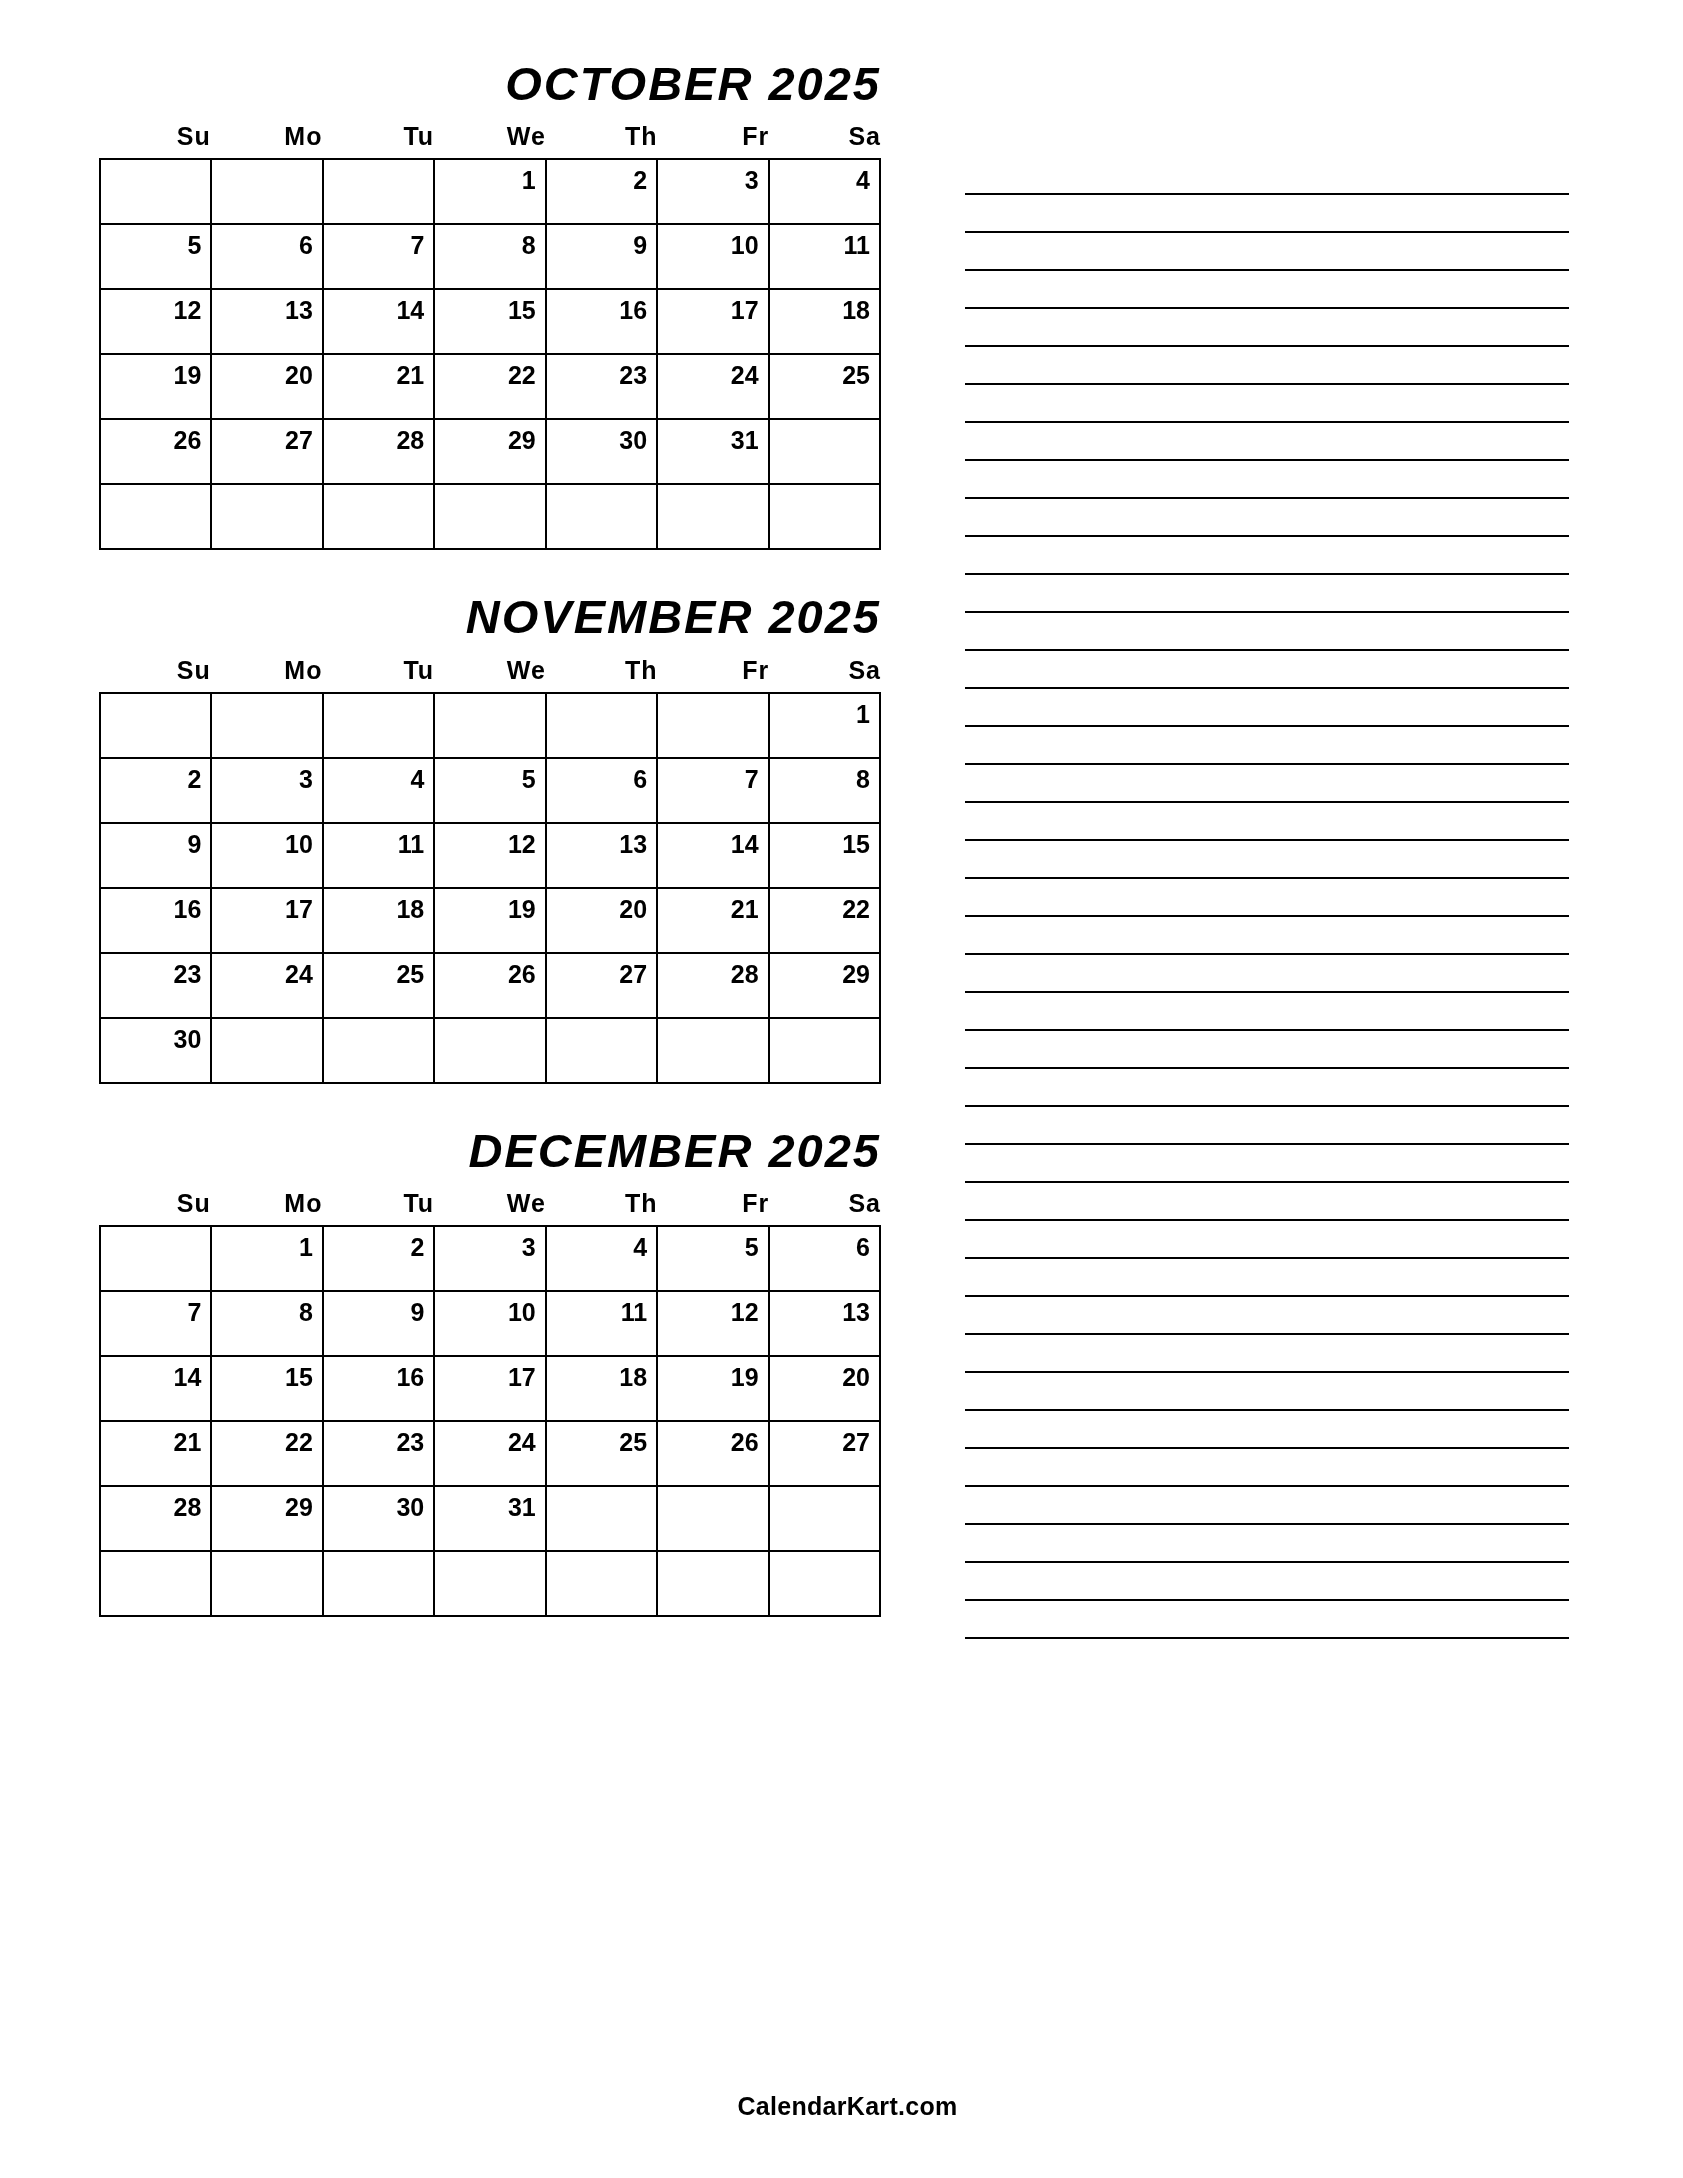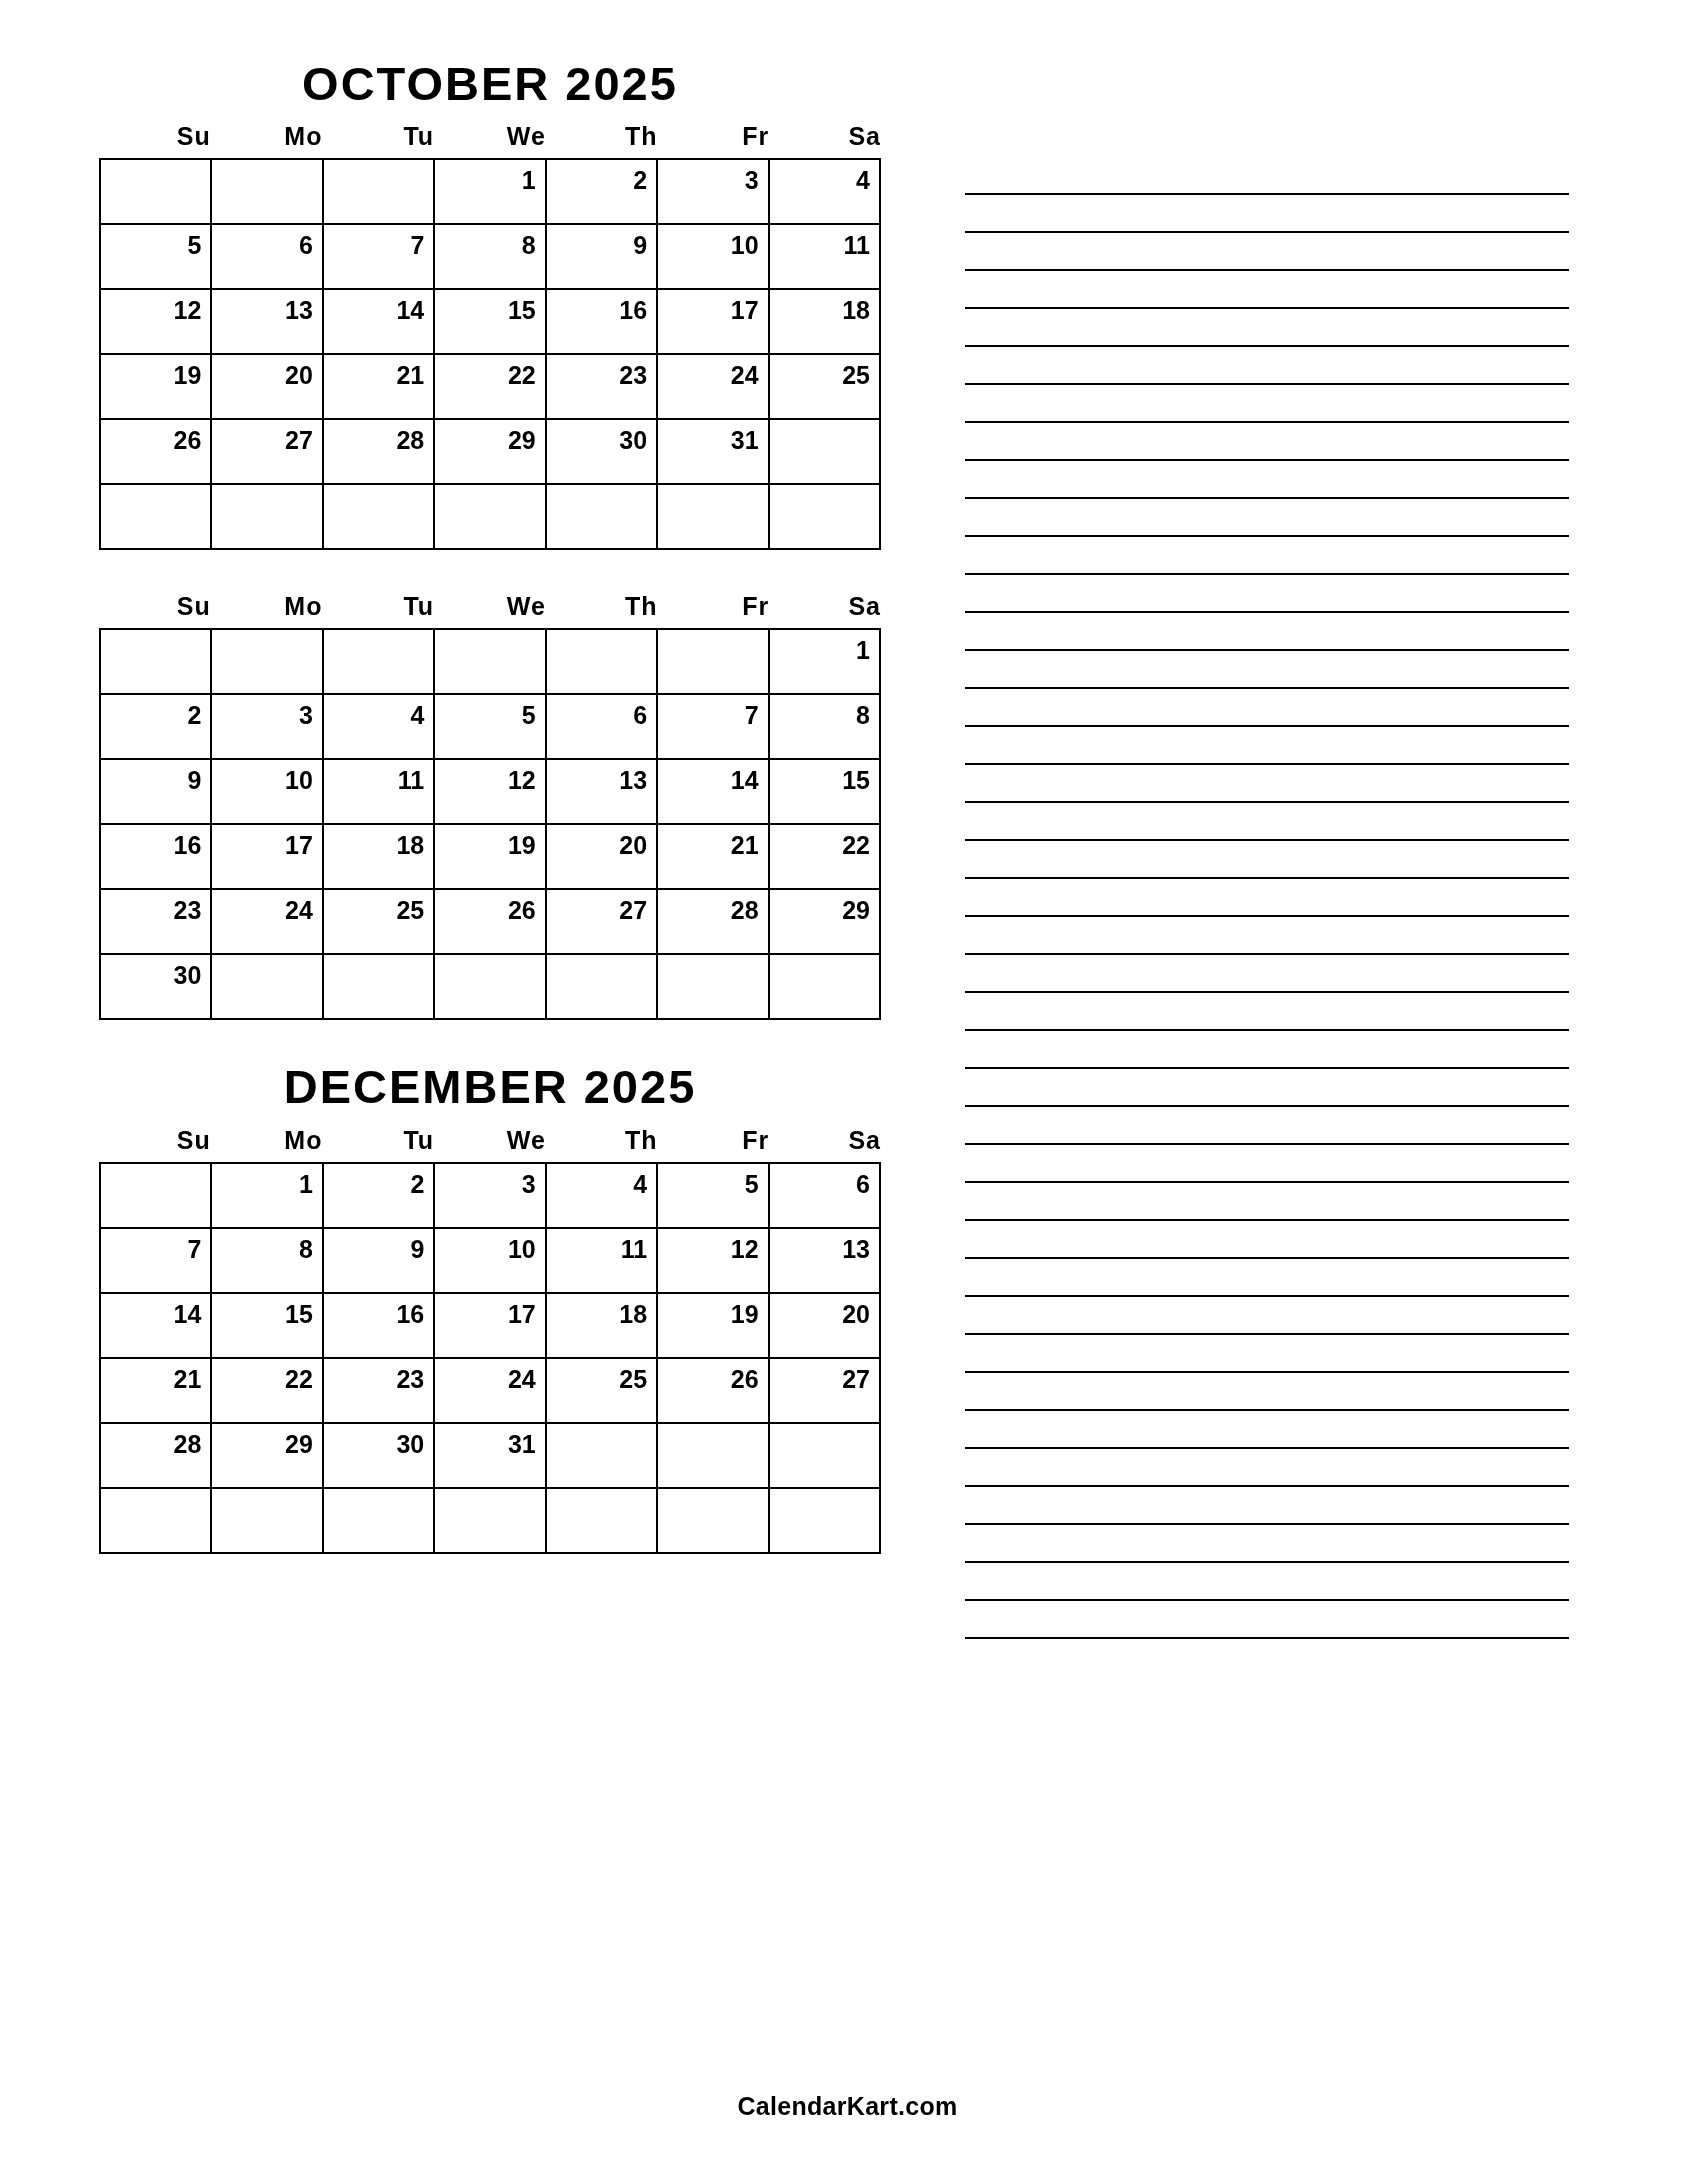--- a/index.html
+++ b/index.html
@@ -34,23 +34,24 @@
     width: 604px;
   }
 
   .month-block {
     margin-bottom: 42px;
   }
   .month-title {
     font-size: 47px;
     font-weight: bold;
     letter-spacing: 2px;
-    text-align: center;
+    text-align: right;
     margin: 0 0 14px 0;
     line-height: 1.05;
+    font-style: italic;
   }
   .weekday-row {
     display: grid;
     grid-template-columns: repeat(7, 1fr);
     margin-bottom: 7px;
   }
   .weekday {
     font-size: 25px;
     font-weight: bold;
     text-align: right;
@@ -219,20 +220,21 @@
           <div class="cell"></div>
           <div class="cell"></div>
           <div class="cell"></div>
           <div class="cell"></div>
           <div class="cell"></div>
           <div class="cell"></div>
         </div>
     </div>
 
     <div class="month-block">
+      <div class="month-title">NOVEMBER 2025</div>
       <div class="weekday-row">
         <div class="weekday">Su</div>
         <div class="weekday">Mo</div>
         <div class="weekday">Tu</div>
         <div class="weekday">We</div>
         <div class="weekday">Th</div>
         <div class="weekday">Fr</div>
         <div class="weekday">Sa</div>
       </div>
       <div class="grid">

